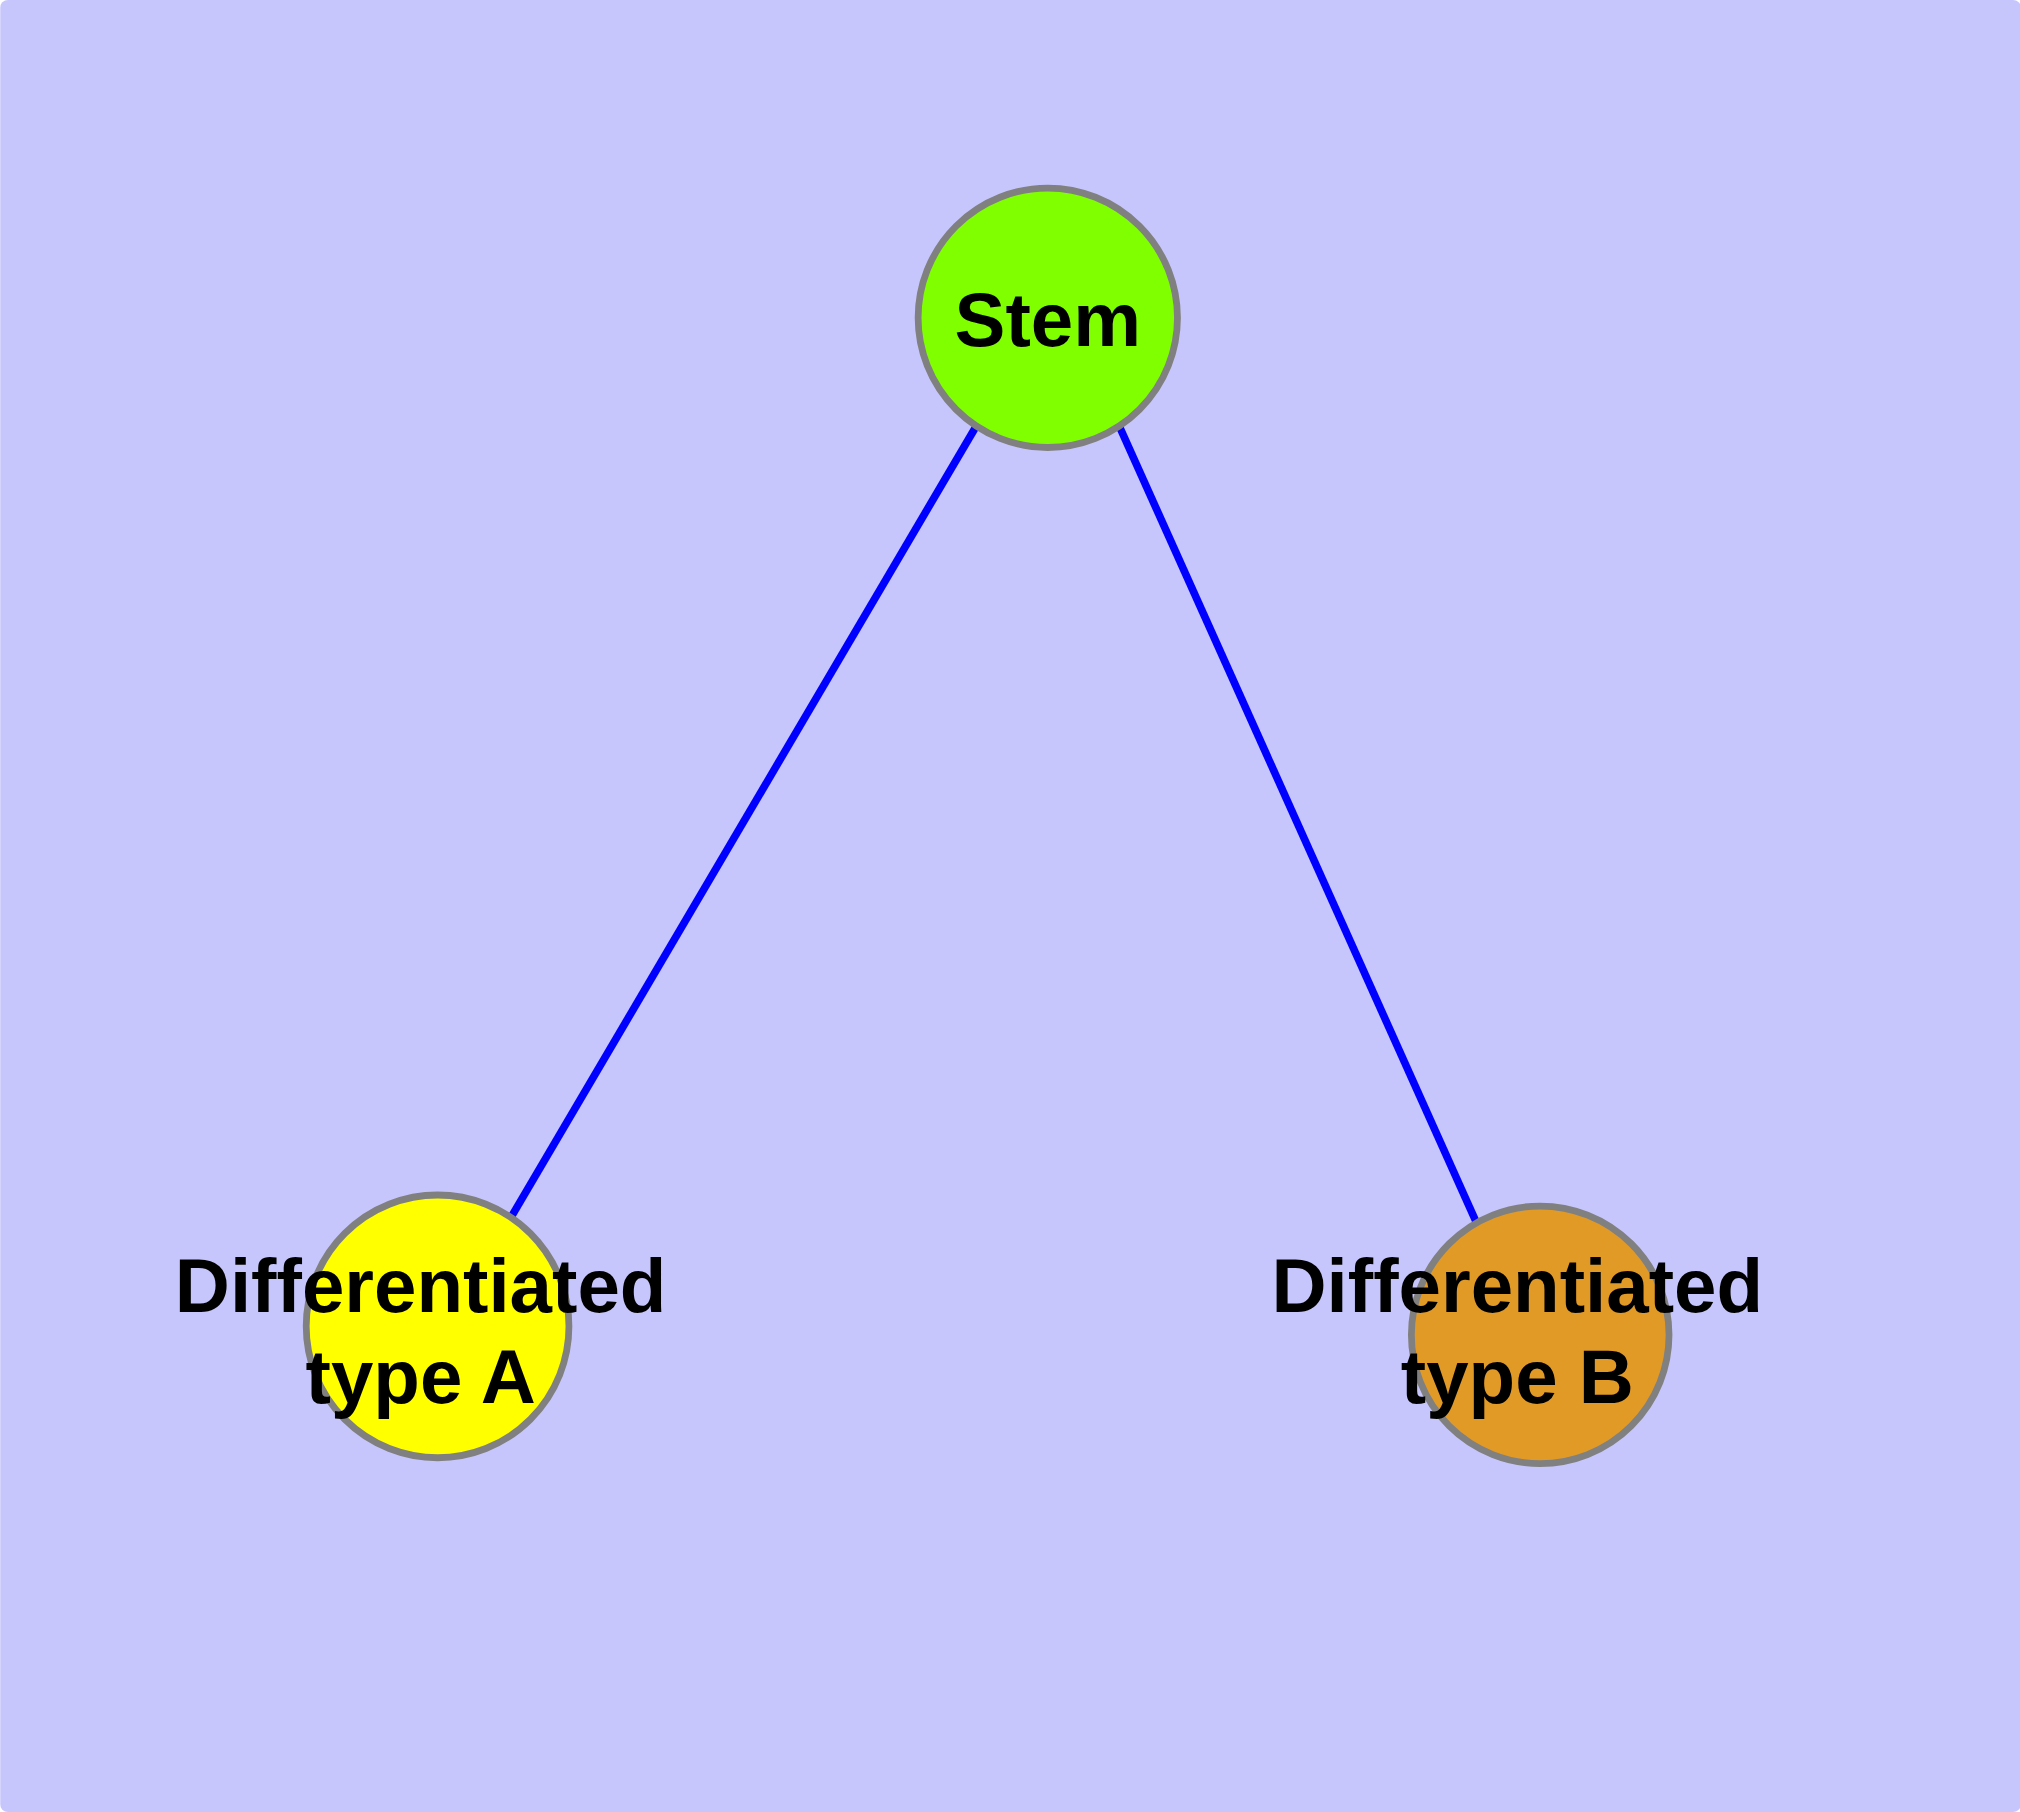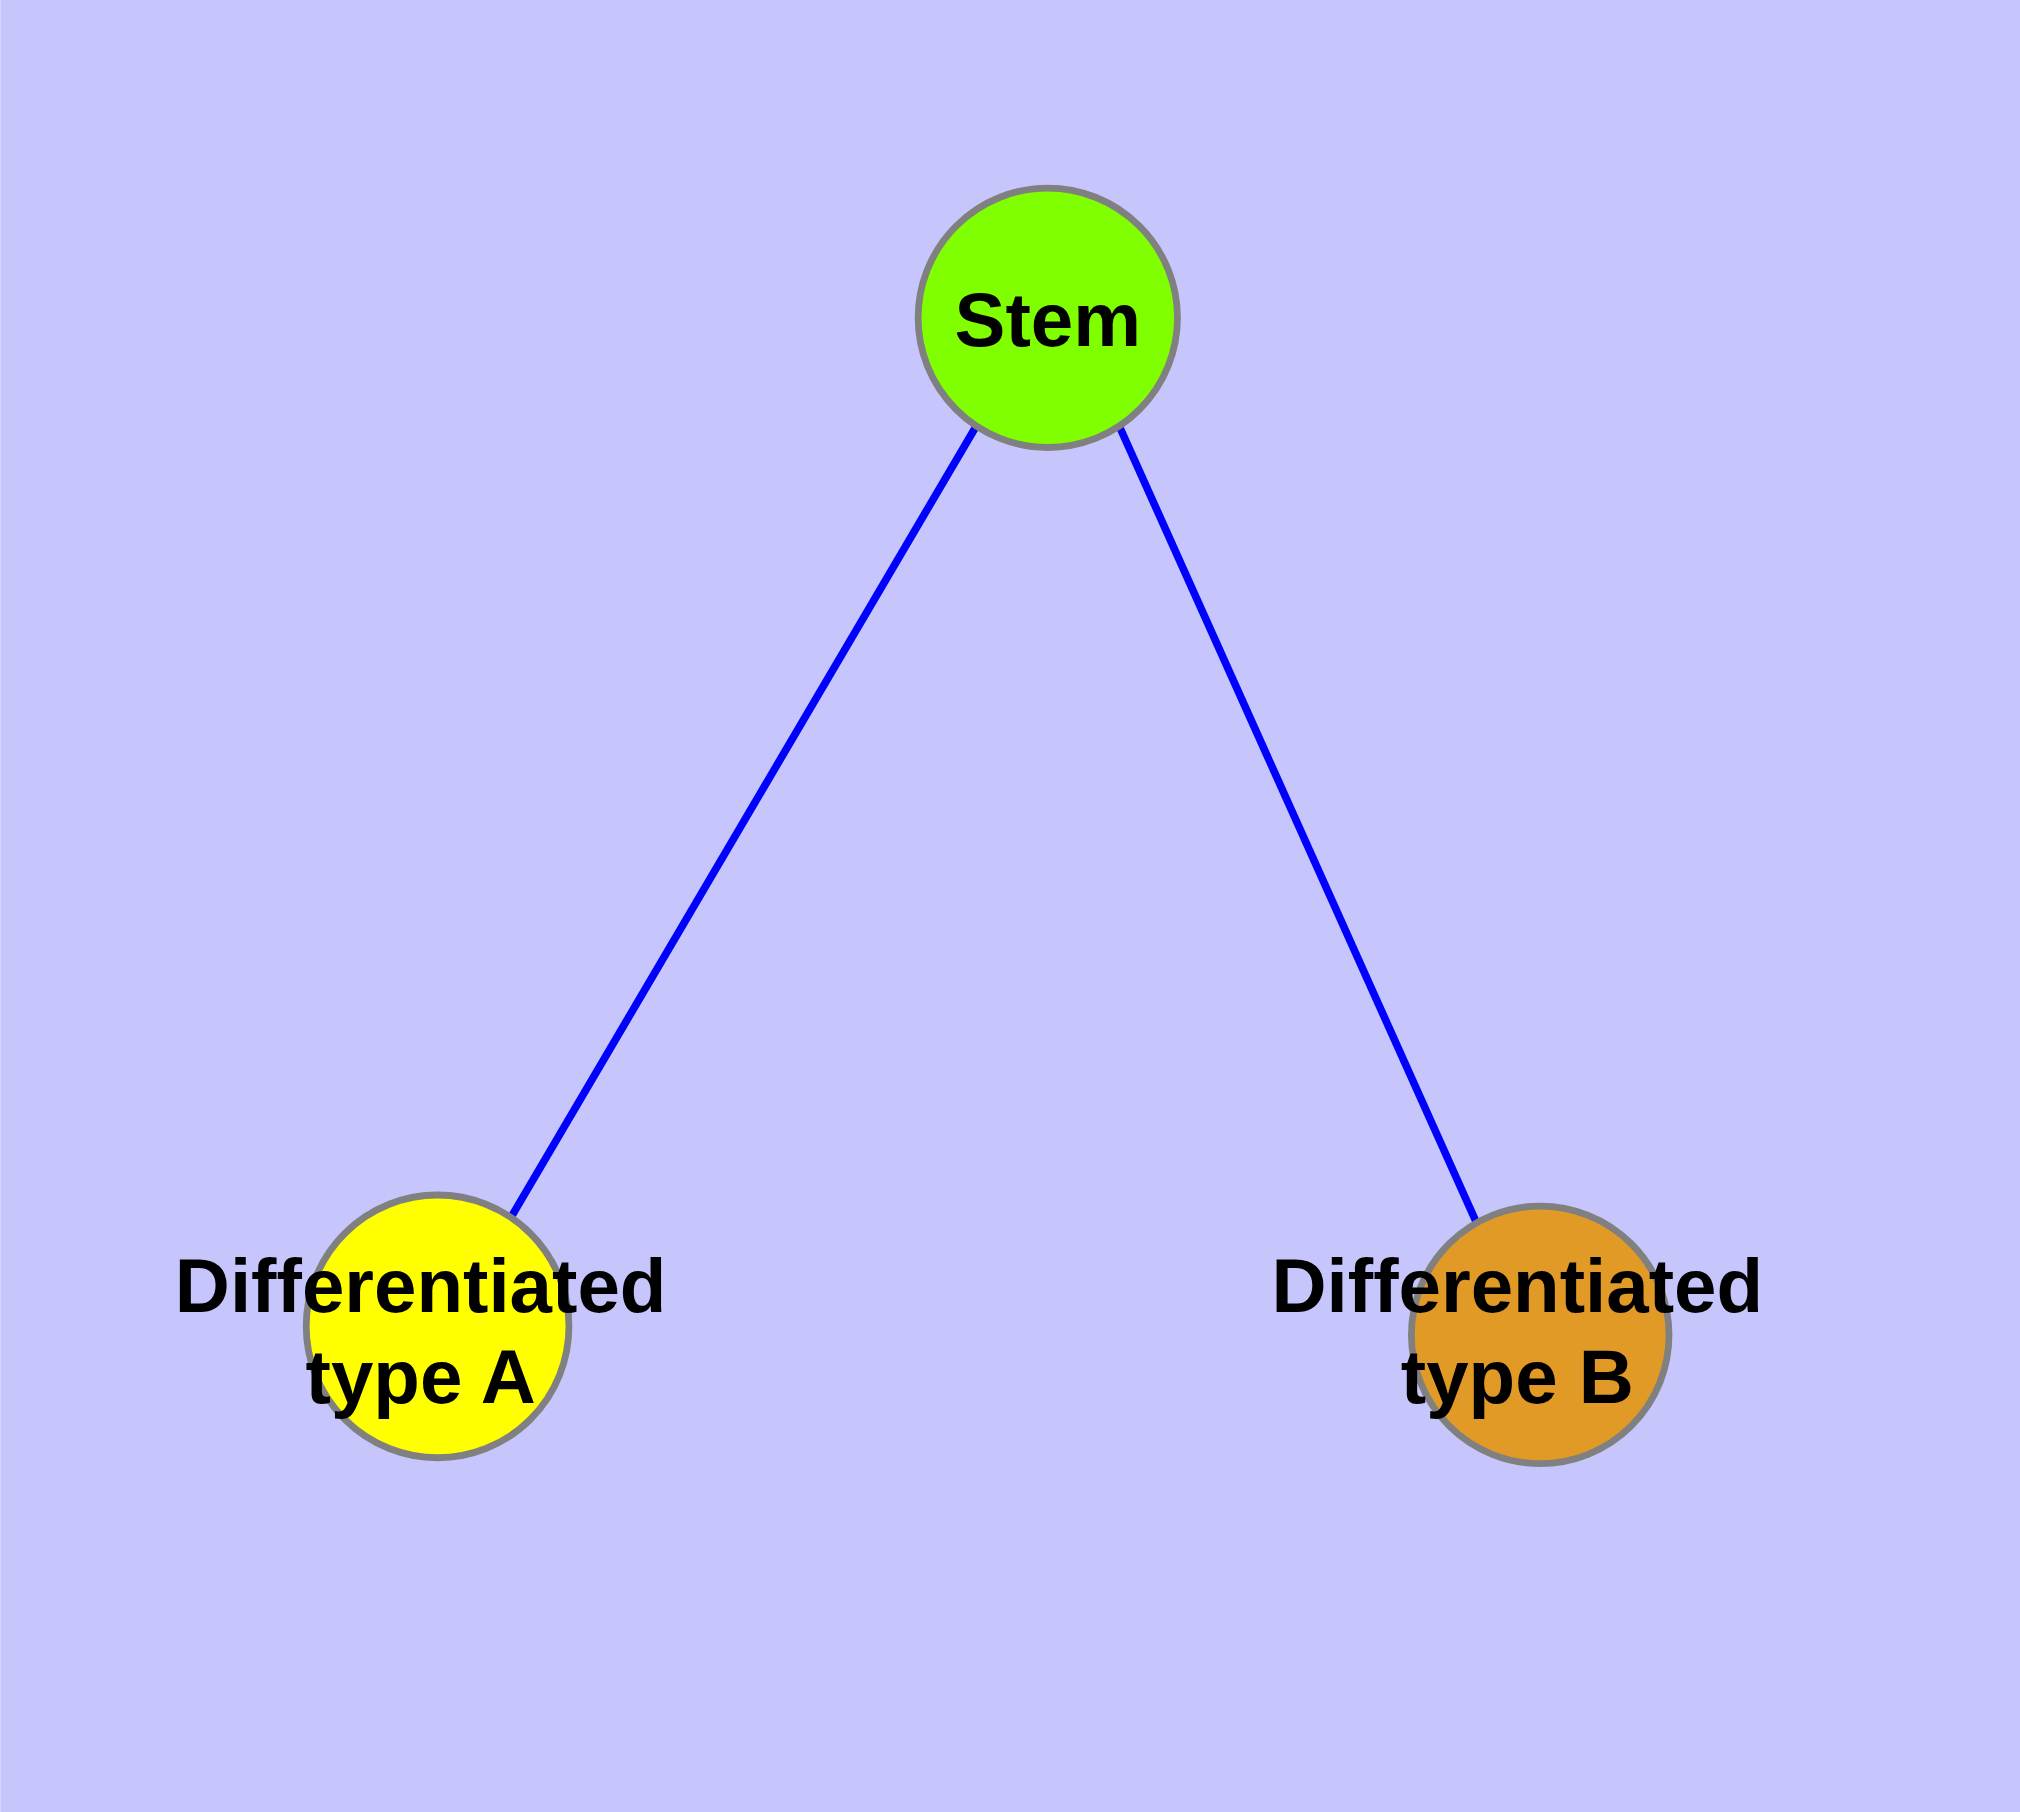--- a/index.html
+++ b/index.html
@@ -27,21 +27,21 @@
     font-weight: bold;
     fill: #000000;
     text-anchor: middle;
     dominant-baseline: auto;
     paint-order: normal;
   }
 </style>
 </head>
 <body>
 
-<div id="canvas" style="width: 2021px; height: 1812px;">
+<div id="canvas" style="width: 2021px; height: 1812px; border-radius: 8px;">
   <svg id="graph-svg" viewBox="0 0 2384 2138" xmlns="http://www.w3.org/2000/svg" style="width: 2021px; height: 1812px;">
 
     <rect id="bg-rect" x="0" y="0" width="2384" height="2138" fill="#C6C6FC"></rect>
 
     <g id="edges-group">
       <line class="graph-edge" id="edge-0" x1="1152" y1="502" x2="604" y2="1434" stroke="#0000FF" stroke-width="9" stroke-linecap="butt"></line>
       <line class="graph-edge" id="edge-1" x1="1320" y1="502" x2="1742" y2="1443" stroke="#0000FF" stroke-width="9" stroke-linecap="butt"></line>
     </g>
 
     <g id="nodes-group">

